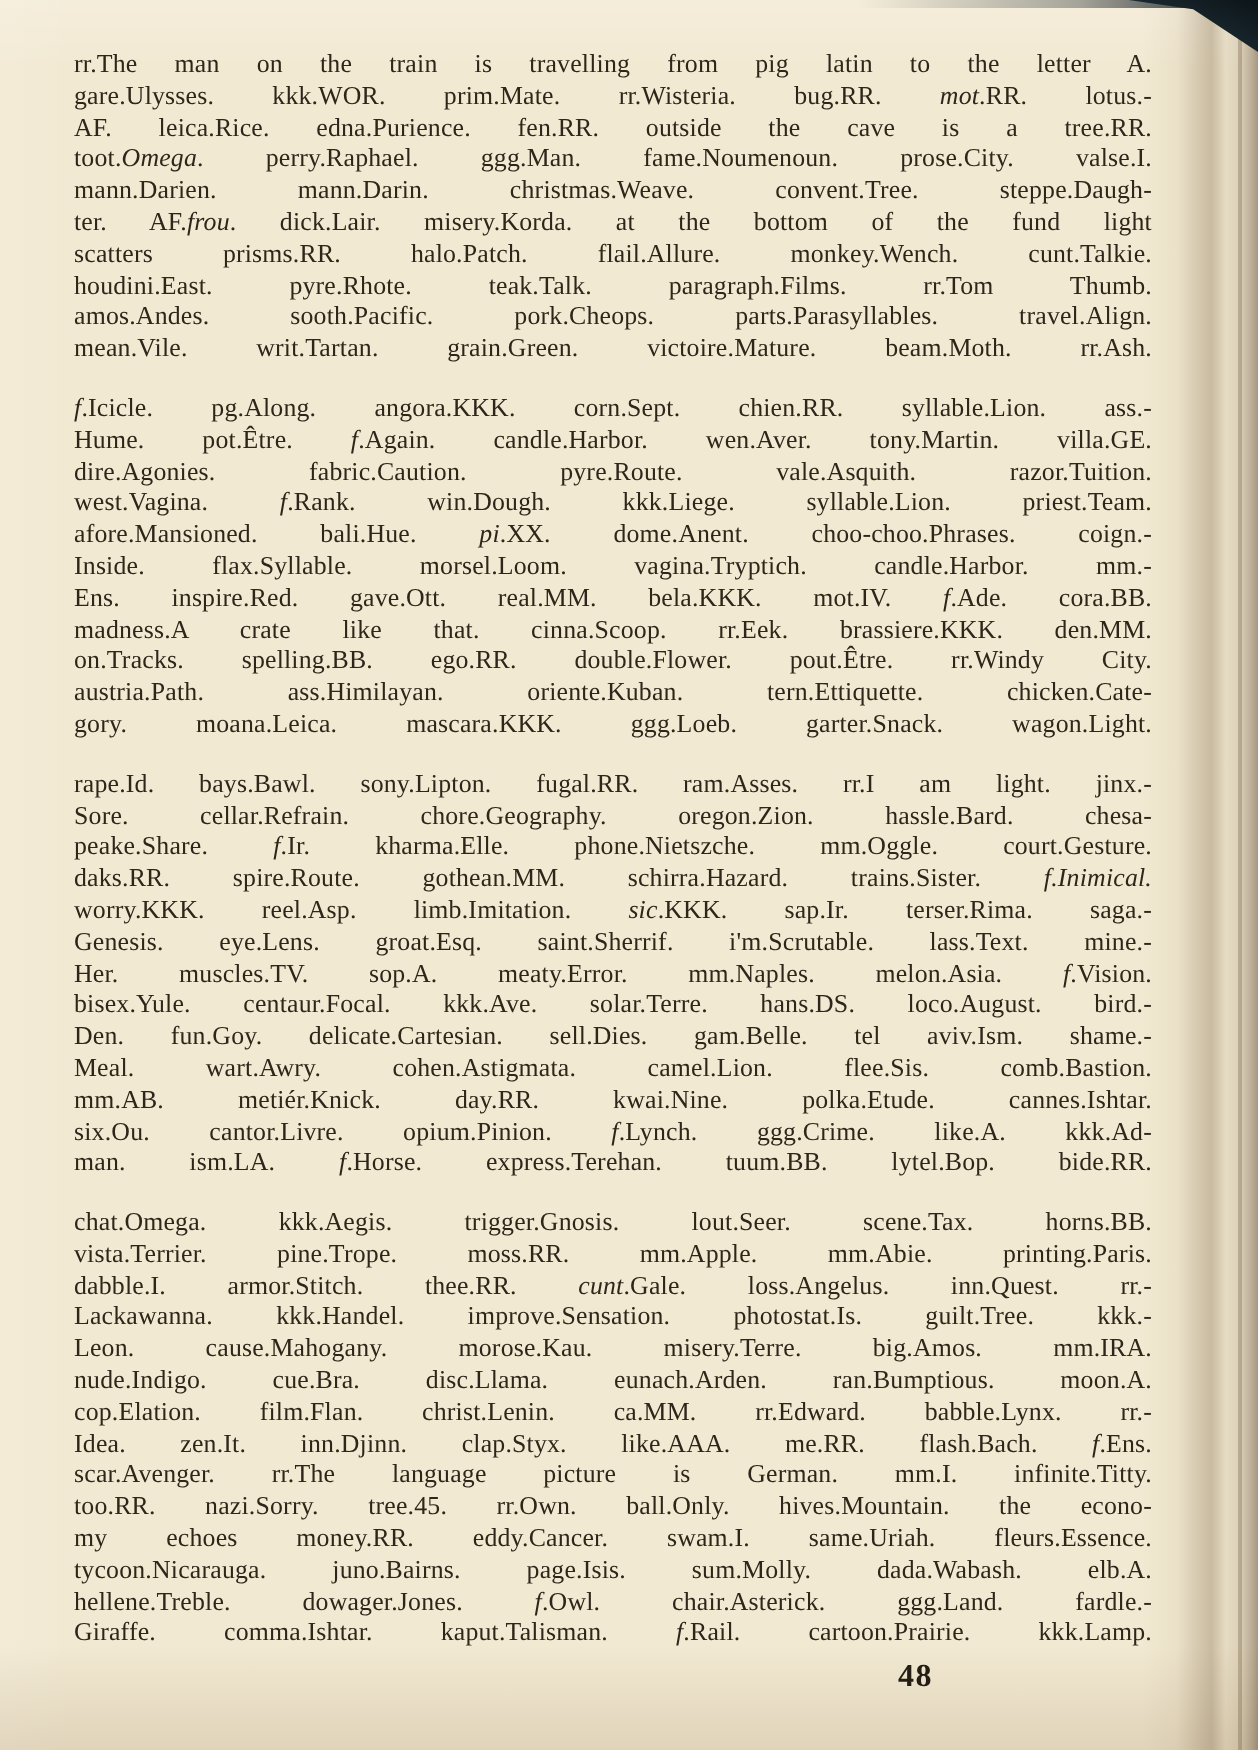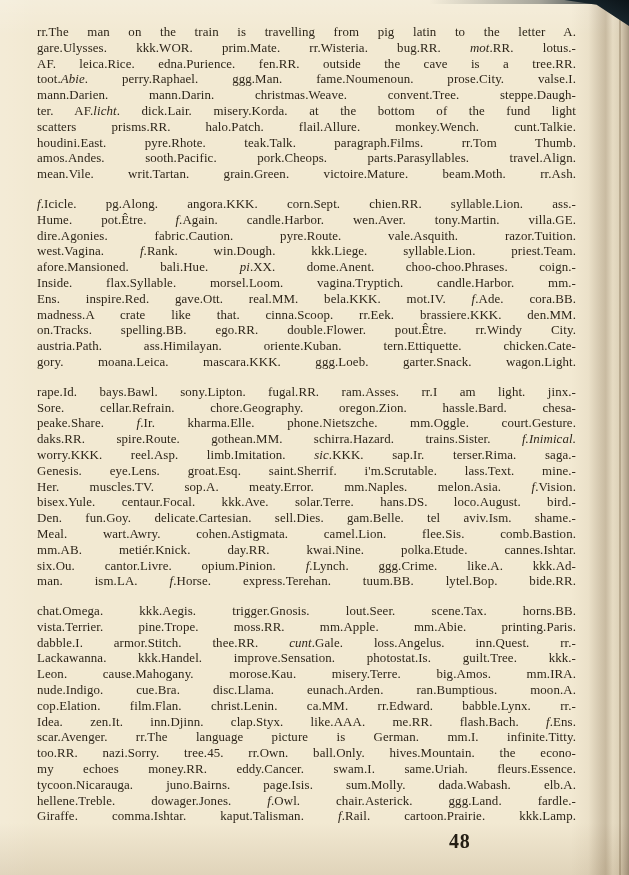--- a/index.html
+++ b/index.html
@@ -53,36 +53,36 @@
   .paragraph:last-child{margin-bottom:0;}
   .line{
     font-size:12.9px;line-height:15.8px;
     text-align:justify;text-align-last:justify;
     letter-spacing:0.1px;
     white-space:normal;
   }
   .line i{font-style:italic;}
   .page-number{
     position:absolute;left:449px;top:830px;
-    font-size:20px;font-weight:700;color:#231d13;letter-spacing:0.8px;
+    font-size:16px;font-weight:700;color:#231d13;letter-spacing:0.8px;
   }
 </style>
 </head>
 <body>
 
 <div class="book-page">
   <div class="paper-tone"></div>
   <div class="text-block" id="text-block">
       <div class="paragraph">
         <div class="line">rr.The man on the train is travelling from pig latin to the letter A.</div>
         <div class="line">gare.Ulysses. kkk.WOR. prim.Mate. rr.Wisteria. bug.RR. <i>mot</i>.RR. lotus.-</div>
         <div class="line">AF. leica.Rice. edna.Purience. fen.RR. outside the cave is a tree.RR.</div>
-        <div class="line">toot.<i>Abie</i>. perry.Raphael. ggg.Man. fame.Noumenoun. prose.City. valse.I.</div>
+        <div class="line">toot.<i>Omega</i>. perry.Raphael. ggg.Man. fame.Noumenoun. prose.City. valse.I.</div>
         <div class="line">mann.Darien. mann.Darin. christmas.Weave. convent.Tree. steppe.Daugh-</div>
-        <div class="line">ter. AF.<i>licht</i>. dick.Lair. misery.Korda. at the bottom of the fund light</div>
+        <div class="line">ter. AF.<i>frou</i>. dick.Lair. misery.Korda. at the bottom of the fund light</div>
         <div class="line">scatters prisms.RR. halo.Patch. flail.Allure. monkey.Wench. cunt.Talkie.</div>
         <div class="line">houdini.East. pyre.Rhote. teak.Talk. paragraph.Films. rr.Tom Thumb.</div>
         <div class="line">amos.Andes. sooth.Pacific. pork.Cheops. parts.Parasyllables. travel.Align.</div>
         <div class="line">mean.Vile. writ.Tartan. grain.Green. victoire.Mature. beam.Moth. rr.Ash.</div>
       </div>
       <div class="paragraph">
         <div class="line"><i>f</i>.Icicle. pg.Along. angora.KKK. corn.Sept. chien.RR. syllable.Lion. ass.-</div>
         <div class="line">Hume. pot.Être. <i>f</i>.Again. candle.Harbor. wen.Aver. tony.Martin. villa.GE.</div>
         <div class="line">dire.Agonies. fabric.Caution. pyre.Route. vale.Asquith. razor.Tuition.</div>
         <div class="line">west.Vagina. <i>f</i>.Rank. win.Dough. kkk.Liege. syllable.Lion. priest.Team.</div>

